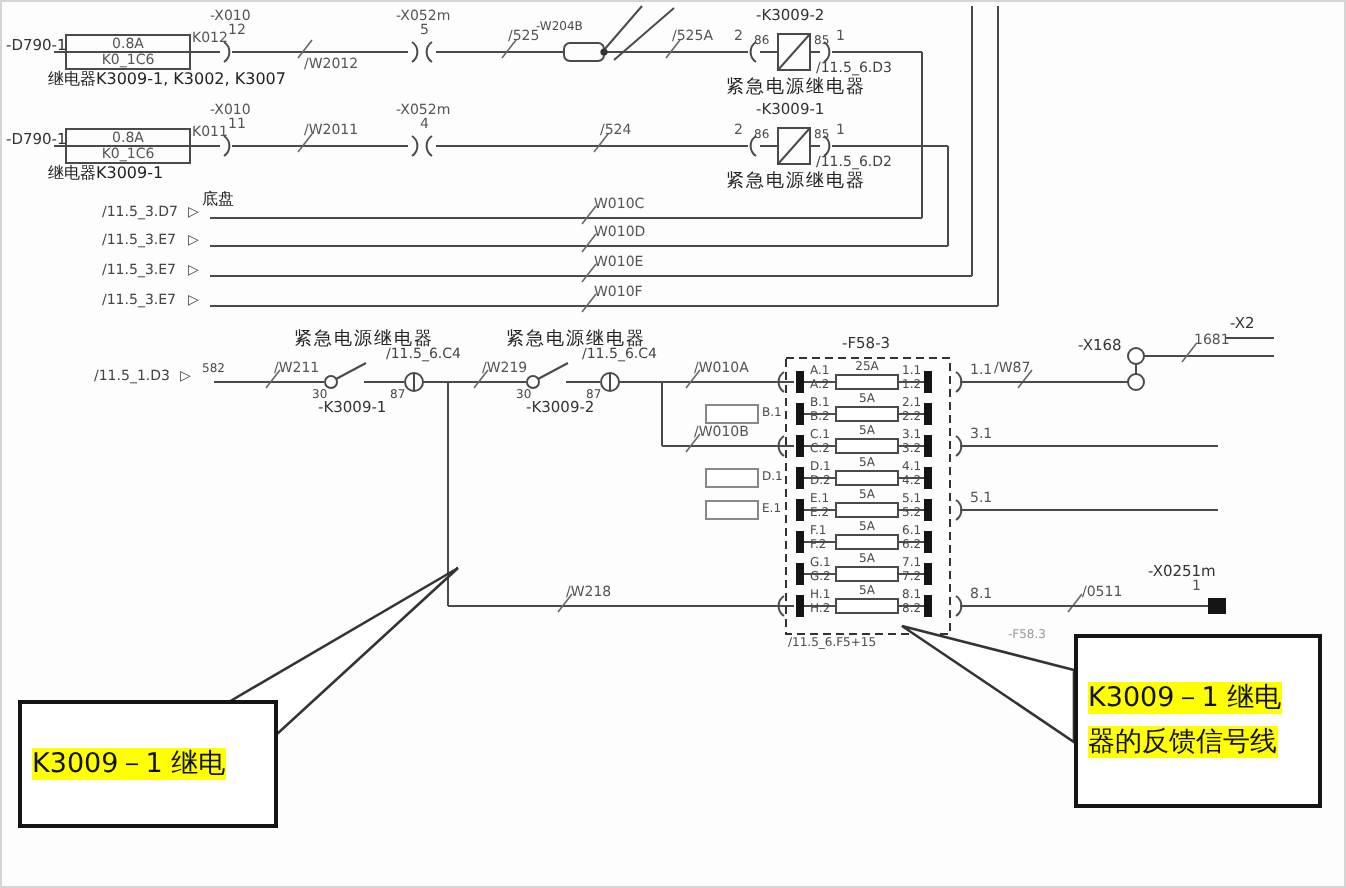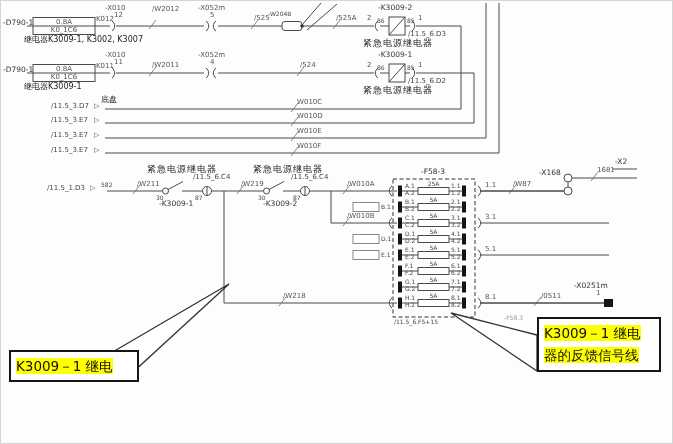--- a/index.html
+++ b/index.html
@@ -8,21 +8,21 @@
   #gen{position:absolute;left:0;top:0;z-index:1;}
   .lb{position:absolute;color:#4a4a4a;white-space:nowrap;z-index:2;line-height:1.1;}
   .t5{font-size:6px;}
   .t6{font-size:7px;color:#555;}
   .t7{font-size:7.5px;color:#333;}
   .ref{font-size:7px;color:#444;}
   .cap{font-size:9px;color:#222;letter-spacing:1px;font-family:Liberation Serif, serif;}
   .cap8{font-size:8px;color:#222;}
   .gray{color:#999;}
   .ctr{width:62px;text-align:center;}
-  .callout{position:absolute;background:#fff;border:2px solid #151515;padding:4px 5px;z-index:3;
+  .callout{position:absolute;background:#fff;border:2px solid #151515;padding:20px 5px;z-index:3;
            font-size:13.5px;color:#111;}
   .callout .cl{white-space:nowrap;}
   .callout .cl span{background:#ffff00;}
   .lh20 .cl{line-height:20px;}
   .lh21 .cl{line-height:21.5px;}
 </style>
 </head>
 <body>
 
 <div id="canvas">
@@ -143,21 +143,21 @@
       <path d="M479,302 H603" stroke="#4a4a4a" fill="none"></path>
     </svg>
 
 <span class="lb t7" style="left:2px;top:18px">-D790-1</span>
 <span class="lb t6 ctr" style="left:32px;top:17.5px">0.8A</span>
 <span class="lb t6 ctr" style="left:32px;top:25.5px">K0_1C6</span>
 <span class="lb cap8" style="left:23px;top:35px">继电器K3009-1, K3002, K3007</span>
 <span class="lb t6" style="left:95px;top:15px">K012</span>
 <span class="lb t6" style="left:104px;top:4px">-X010</span>
 <span class="lb t6" style="left:113px;top:11px">12</span>
-<span class="lb t6" style="left:151px;top:5px">/W2012</span>
+<span class="lb t6" style="left:151px;top:28px">/W2012</span>
 <span class="lb t6" style="left:197px;top:4px">-X052m</span>
 <span class="lb t6" style="left:209px;top:11px">5</span>
 <span class="lb t6" style="left:253px;top:14px">/525</span>
 <span class="lb t5" style="left:267px;top:10px">-W204B</span>
 <span class="lb t6" style="left:335px;top:14px">/525A</span>
 <span class="lb t6" style="left:366px;top:14px">2</span>
 <span class="lb t7" style="left:377px;top:3px">-K3009-2</span>
 <span class="lb t5" style="left:376px;top:17px">86</span>
 <span class="lb t5" style="left:406px;top:17px">85</span>
 <span class="lb t6" style="left:417px;top:14px">1</span>
@@ -213,21 +213,21 @@
 <span class="lb ref" style="left:290px;top:173px">/11.5_6.C4</span>
 <span class="lb cap" style="left:252px;top:164px">紧急电源继电器</span>
 <span class="lb t6" style="left:346px;top:180px">/W010A</span>
 <span class="lb t6" style="left:346px;top:212px">/W010B</span>
 <span class="lb t6" style="left:282px;top:292px">/W218</span>
 
 <span class="lb t7" style="left:420px;top:167px">-F58-3</span>
 <span class="lb t5" style="left:393px;top:318px">/11.5_6.F5+15</span>
 <span class="lb t5 gray" style="left:503px;top:314px">-F58.3</span>
 
-<span class="lb t6" style="left:512px;top:180px">/W87</span>
+<span class="lb t6" style="left:496px;top:180px">/W87</span>
 <span class="lb t7" style="left:538px;top:168px">-X168</span>
 <span class="lb t6" style="left:596px;top:166px">1681</span>
 <span class="lb t7" style="left:614px;top:157px">-X2</span>
 <span class="lb t6" style="left:540px;top:292px">/0511</span>
 <span class="lb t7" style="left:573px;top:281px">-X0251m</span>
 <span class="lb t6" style="left:595px;top:289px">1</span>
 
 <div class="callout lh20" style="left:8px;top:349px;width:116px">
   <div class="cl"><span>K3009－1 继电</span></div>
 </div>

